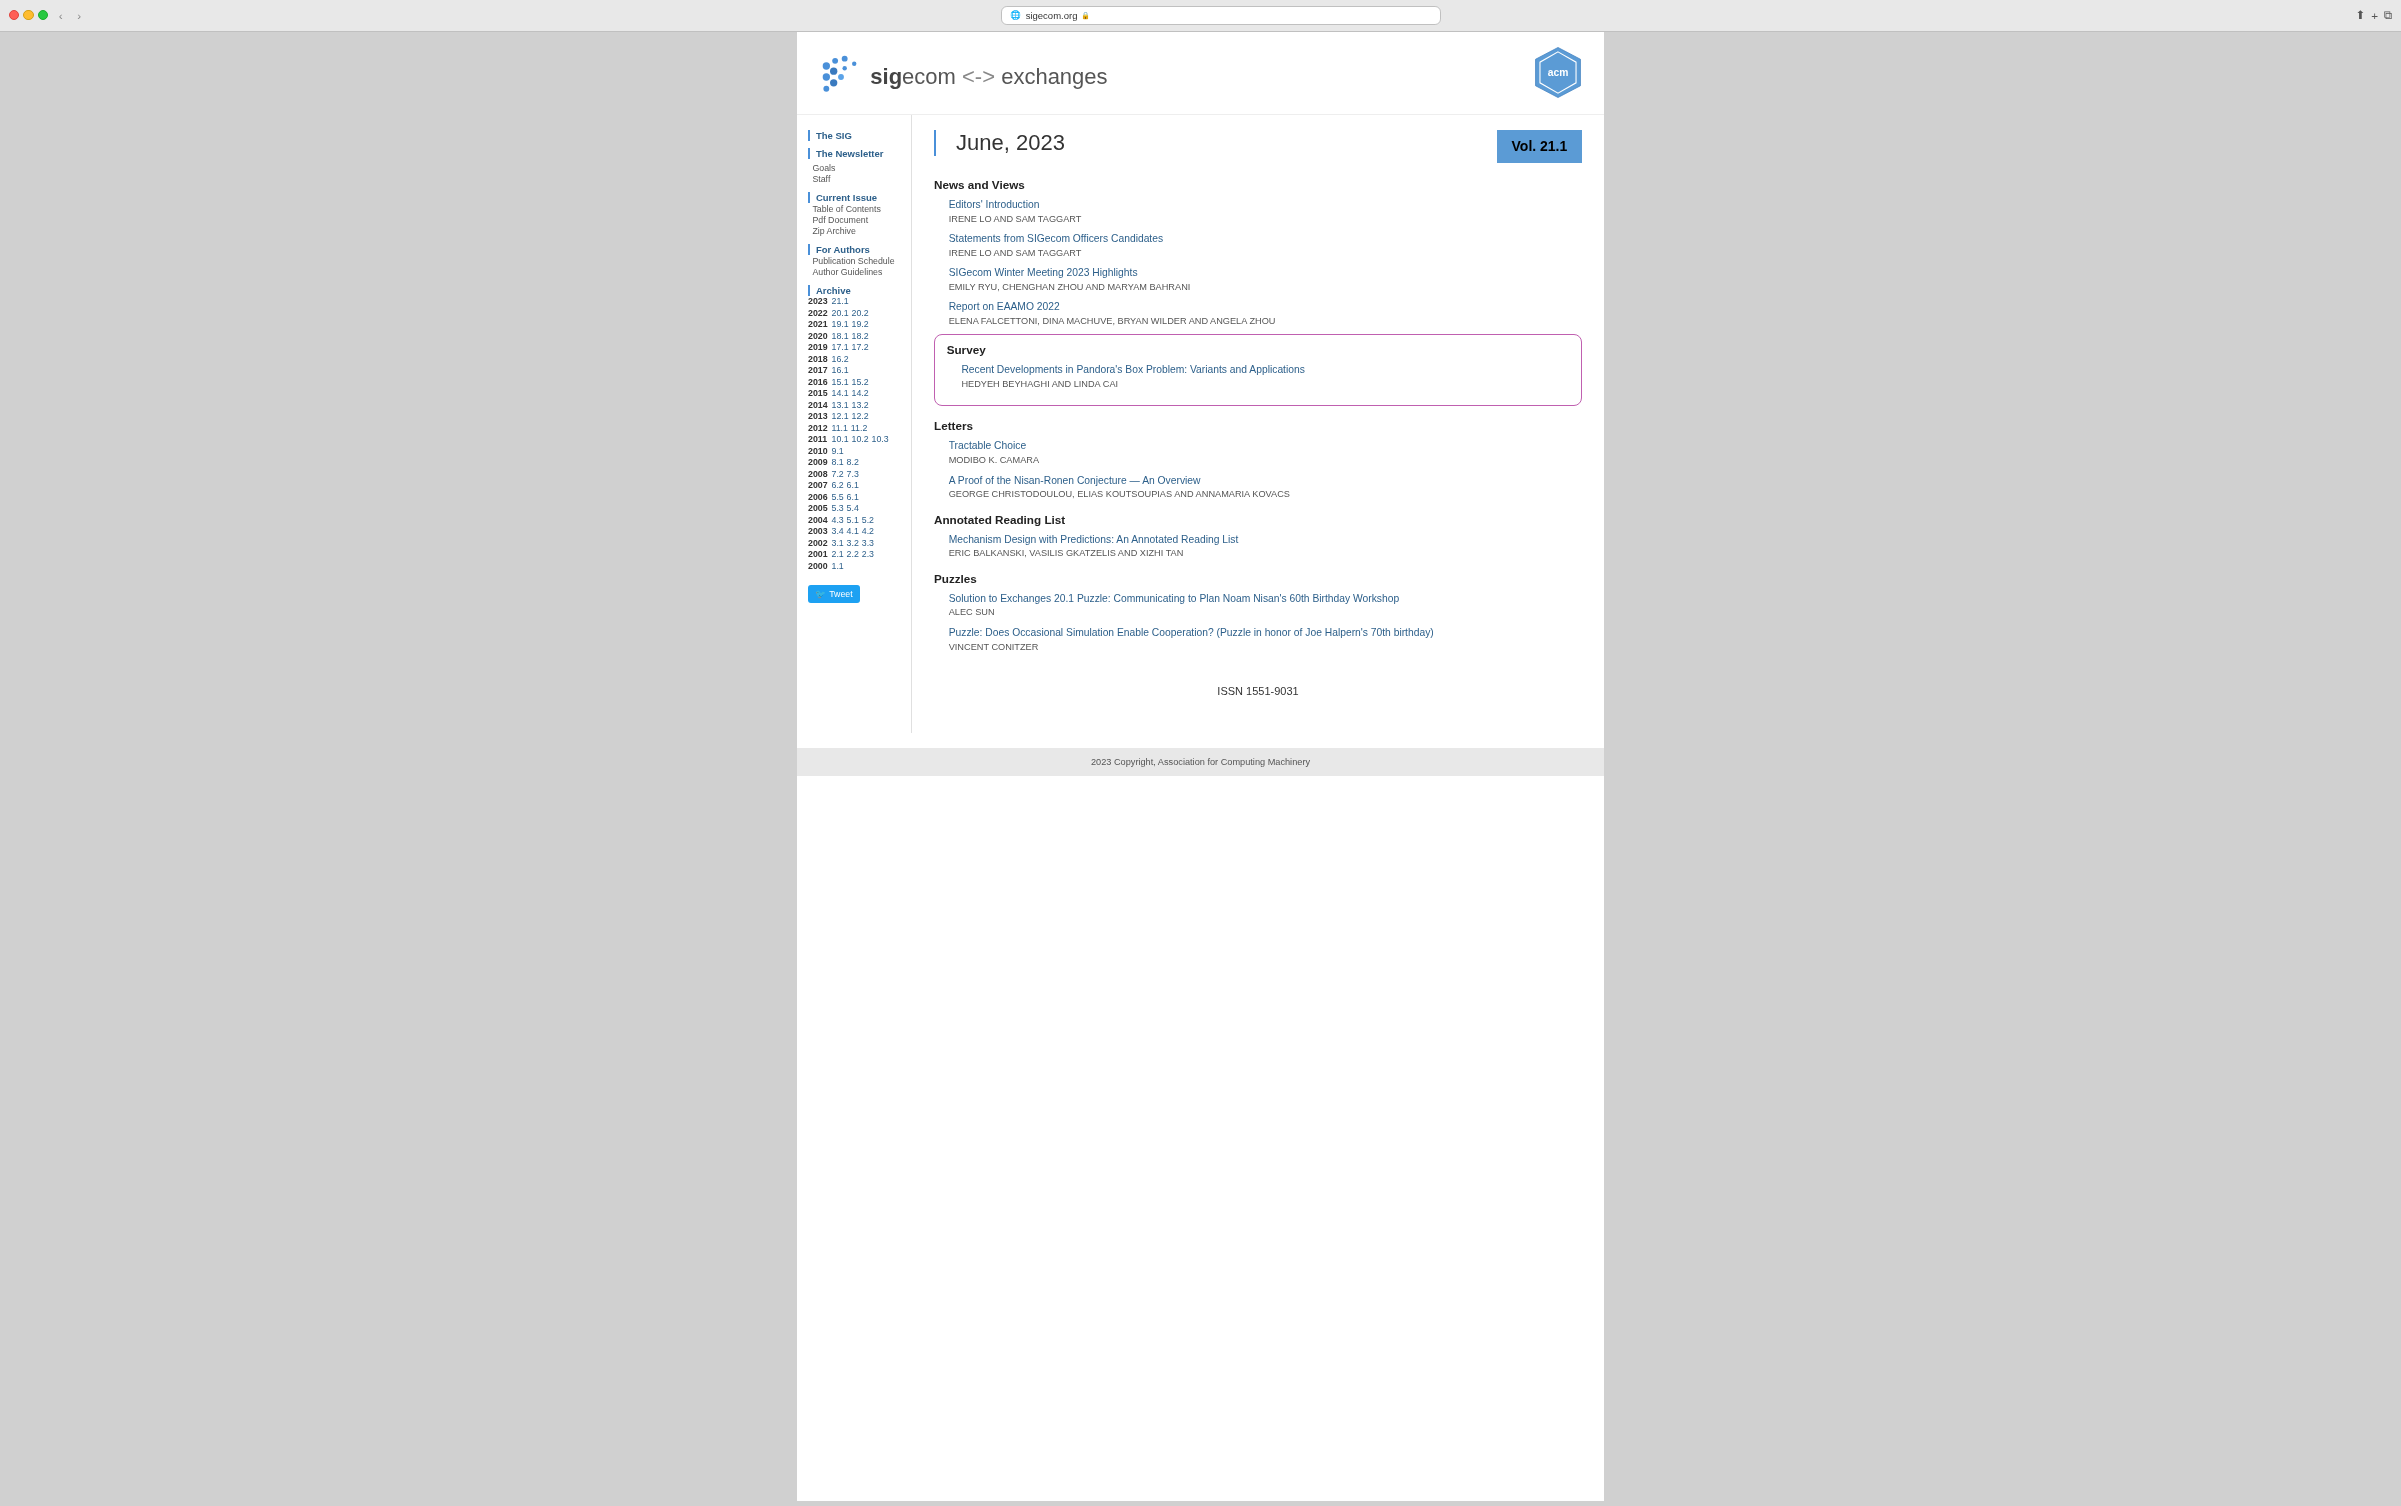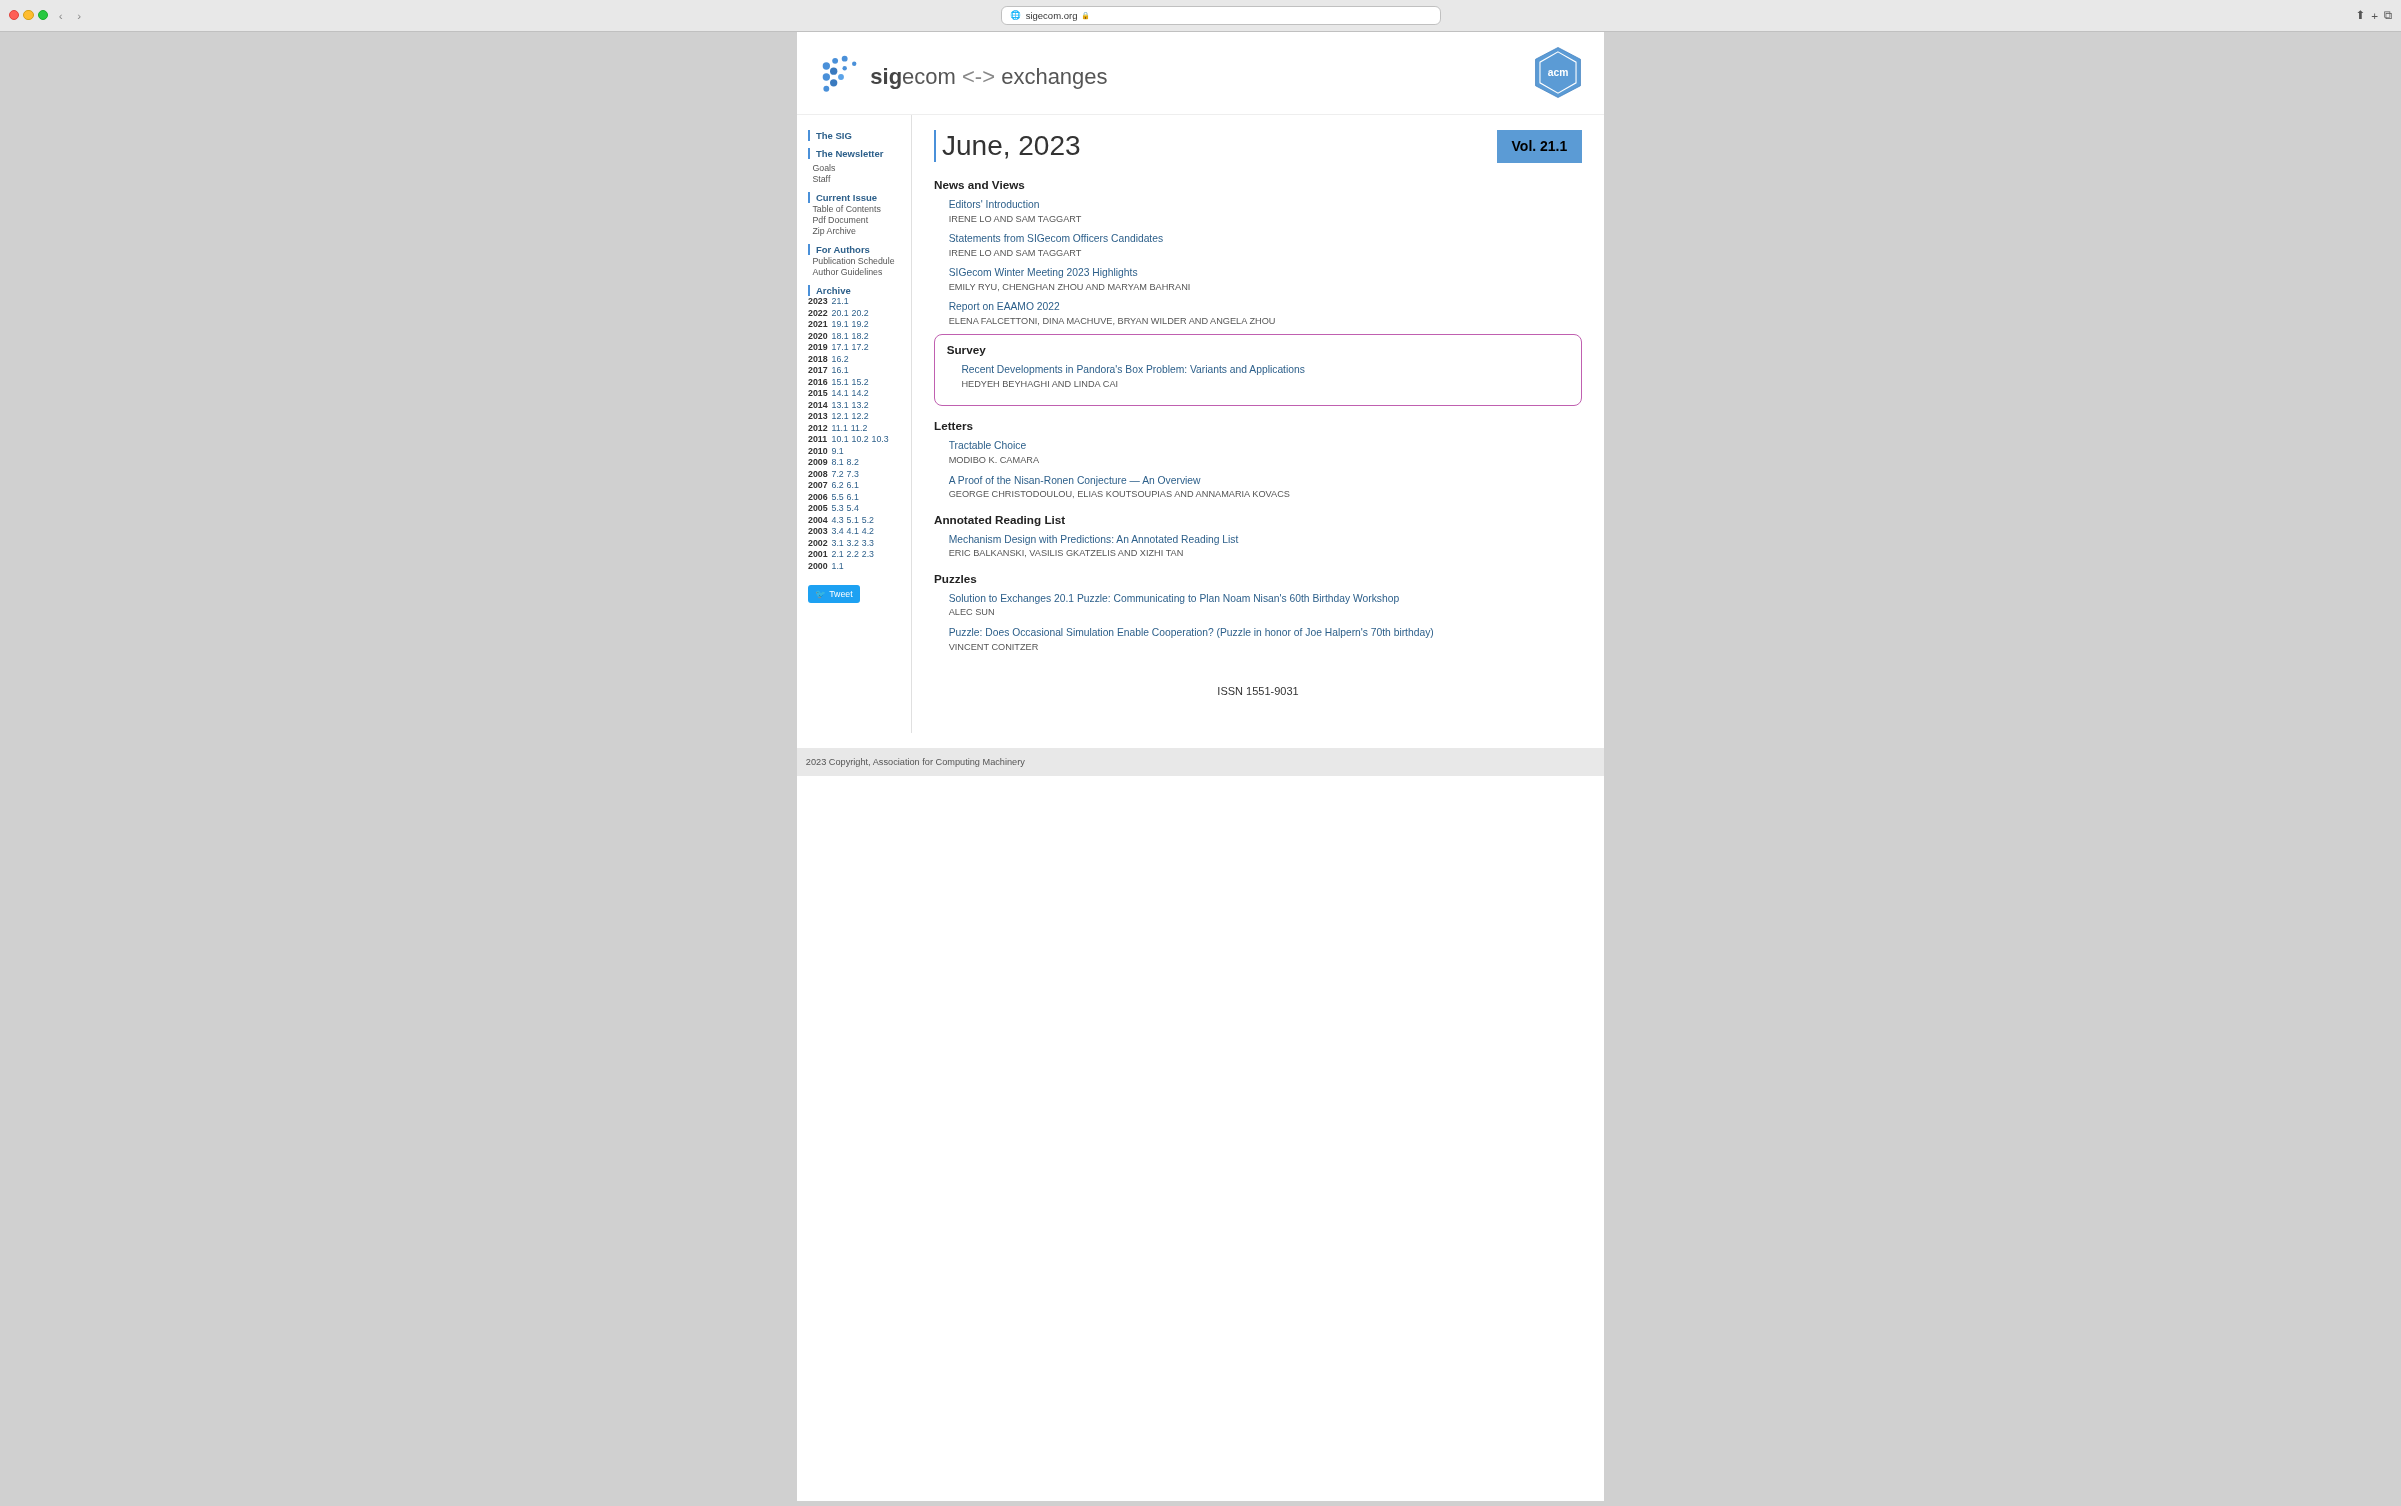--- a/index.html
+++ b/index.html
@@ -155,24 +155,24 @@
       border-left: 0.7px solid #e0e0e0;
     }
 
     .issue-header {
       display: flex;
       align-items: flex-start;
       justify-content: space-between;
       margin-bottom: 14.7px;
     }
     .issue-title {
-      font-size: 28px;
+      font-size: 22px;
       font-weight: 400;
       color: #333;
-      padding-left: 6px;
+      padding-left: 20px;
       border-left: 2.9px solid #4a90d9;
     }
     .vol-badge {
       background: #5b9bd5;
       color: #000000;
       padding: 8.8px 14.7px;
       font-size: 14px;
       font-weight: 700;
     }
 
@@ -220,21 +220,21 @@
     .issn-text {
       font-size: 11px;
       color: #333;
       margin-bottom: 11px;
     }
     .copyright-bar {
       background: #e8e8e8;
       padding: 8.8px;
       font-size: 9.2px;
       color: #555;
-      text-align: left;
+      text-align: center;
       margin-top: 14.7px;
     }
   </style>
 </head>
 <body>
 
 <div class="browser-chrome">
   <div class="browser-controls">
     <div class="traffic-lights">
       <span class="traffic-light tl-red"></span>

